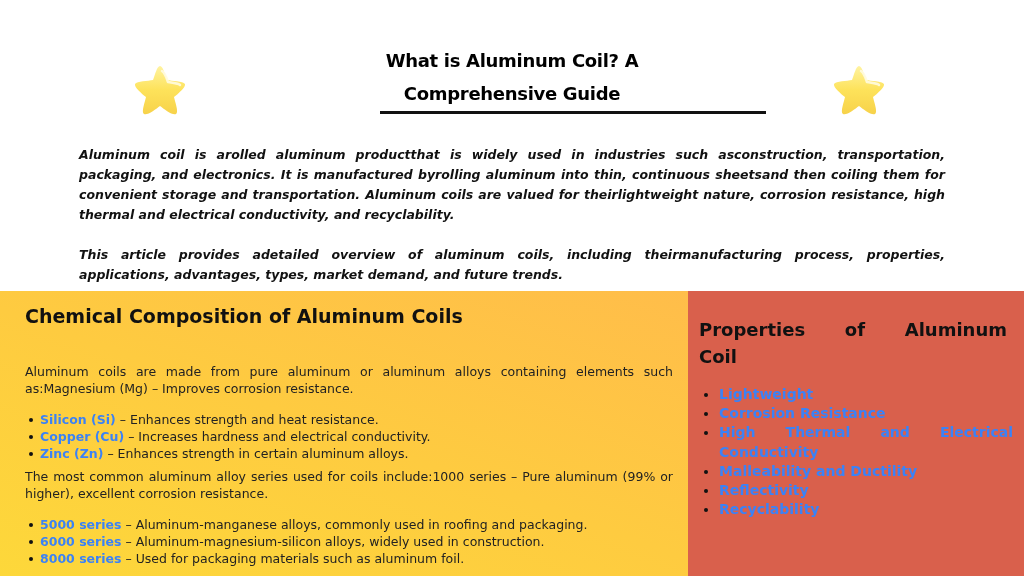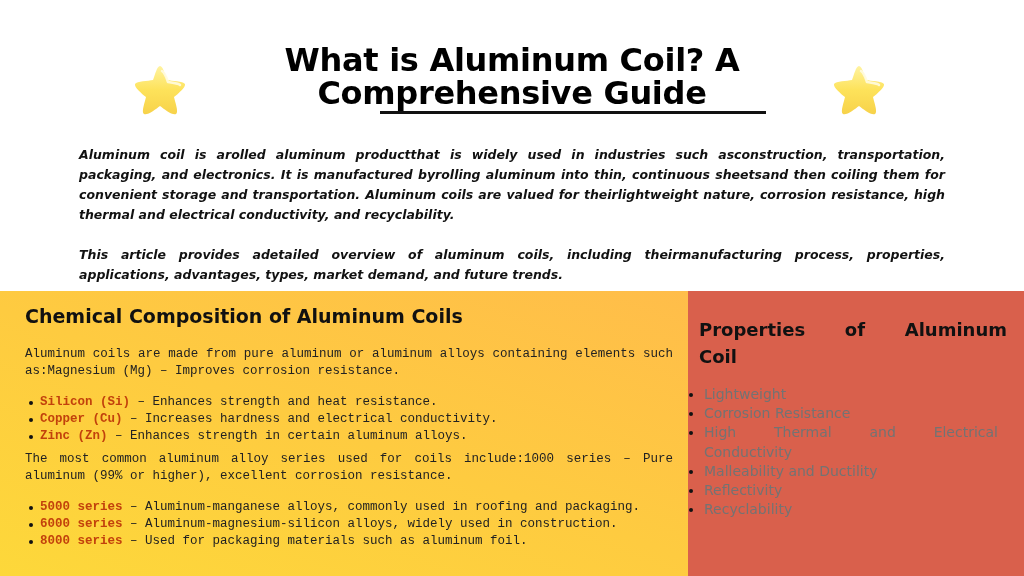--- a/index.html
+++ b/index.html
@@ -1,21 +1,21 @@
 <!DOCTYPE html>
 <html><head>
   <meta charset="utf-8">
   <style>
     * { box-sizing: border-box; margin: 0; padding: 0; }
     html, body { width: 1024px; height: 576px; overflow: hidden; background: #ffffff; }
     body { position: relative; font-family: "DejaVu Sans", "Liberation Sans", sans-serif; color: #111; }
 
     .title {
       position: absolute; left: 0; top: 44px; width: 1024px;
-      text-align: center; font-weight: bold; font-size: 32px; line-height: 33px;
+      text-align: center; font-weight: bold; font-size: 18px; line-height: 33px;
       color: #000; letter-spacing: -0.3px;
     }
     .title span { display: block; }
     .underline {
       position: absolute; left: 380px; top: 111px; width: 386px; height: 3px; background: #111;
     }
     .star { position: absolute; width: 58px; height: 54px; }
     .star.left { left: 131px; top: 63px; }
     .star.right { left: 830px; top: 63px; }
 
@@ -33,42 +33,42 @@
     }
     .panel-red {
       position: absolute; left: 688px; top: 291px; width: 336px; height: 285px;
       background: #d9604c;
     }
 
     .chem-title {
       position: absolute; left: 25px; top: 305px; font-weight: bold; font-size: 19px; color: #111;
     }
     .chem-body {
-      position: absolute; left: 25px; top: 346px; width: 648px;
-      font-size: 12.5px; line-height: 17px; color: #222; font-family: Liberation Mono, monospace;
+      position: absolute; left: 25px; top: 363px; width: 648px;
+      font-size: 12.5px; line-height: 17px; color: #222;
     }
     .chem-body p { text-align: justify; }
     .chem-body ul { list-style: none; margin: 14px 0 6px 0; padding-left: 0; }
     .chem-body li { position: relative; padding-left: 15px; line-height: 17px; }
     .chem-body li::before {
       content: ""; position: absolute; left: 4px; top: 7px; width: 4px; height: 4px; border-radius: 50%; background: #111;
     }
-    .chem-body li b { color: #c2410c; }
+    .chem-body li b { color: #3b82f6; }
     .chem-body .para2 { margin-top: 4px; }
     .chem-body ul.series { margin-top: 14px; }
 
     .prop-title {
       position: absolute; left: 699px; top: 316px; width: 308px;
       font-weight: bold; font-size: 18px; line-height: 27px; color: #111;
       text-align: justify; text-align-last: left;
     }
     .prop-title .l1 { display: flex; justify-content: space-between; }
     .prop-list {
-      position: absolute; left: 688px; top: 385px; width: 310px;
-      list-style: none; font-weight: 400; font-size: 14px; line-height: 19.2px; color: #737373;
+      position: absolute; left: 703px; top: 385px; width: 310px;
+      list-style: none; font-weight: 700; font-size: 14px; line-height: 19.2px; color: #3b82f6;
     }
     .prop-list li { position: relative; padding-left: 16px; text-align: justify; text-align-last: left; }
     .prop-list li::before {
       content: ""; position: absolute; left: 1px; top: 8px; width: 4px; height: 4px; border-radius: 50%; background: #111;
     }
     .prop-list li.spread .first { display: flex; justify-content: space-between; }
   </style>
 </head>
 <body>
 

